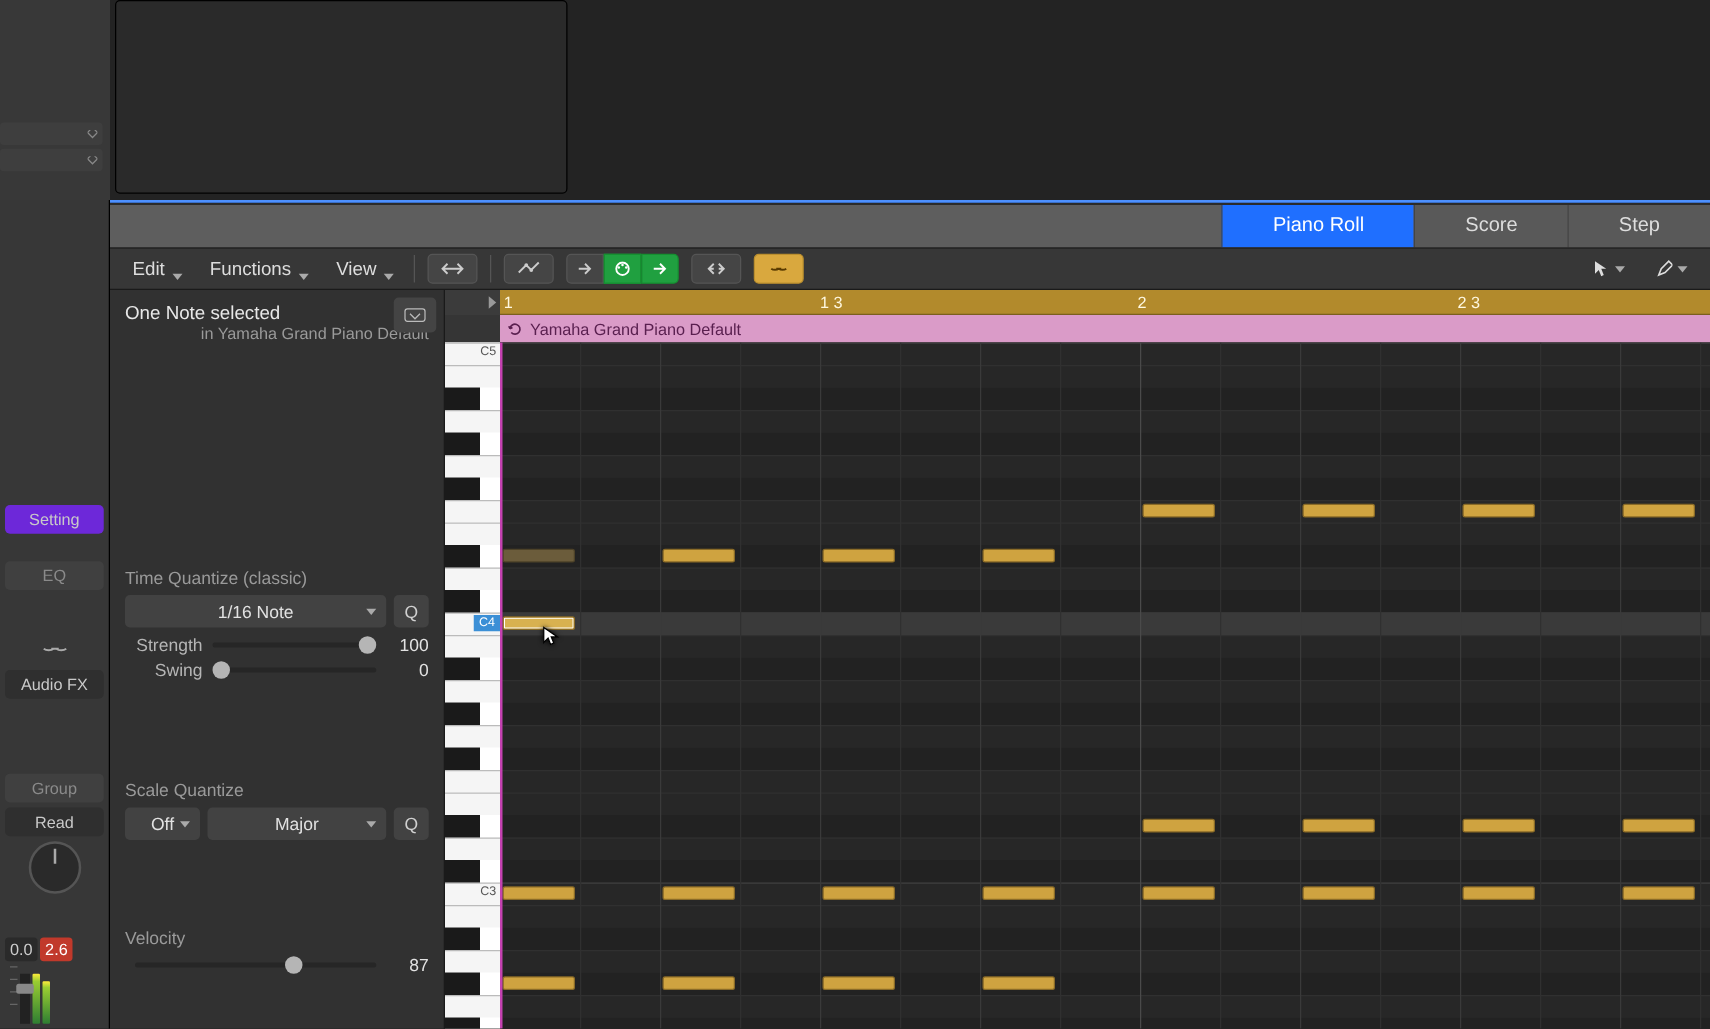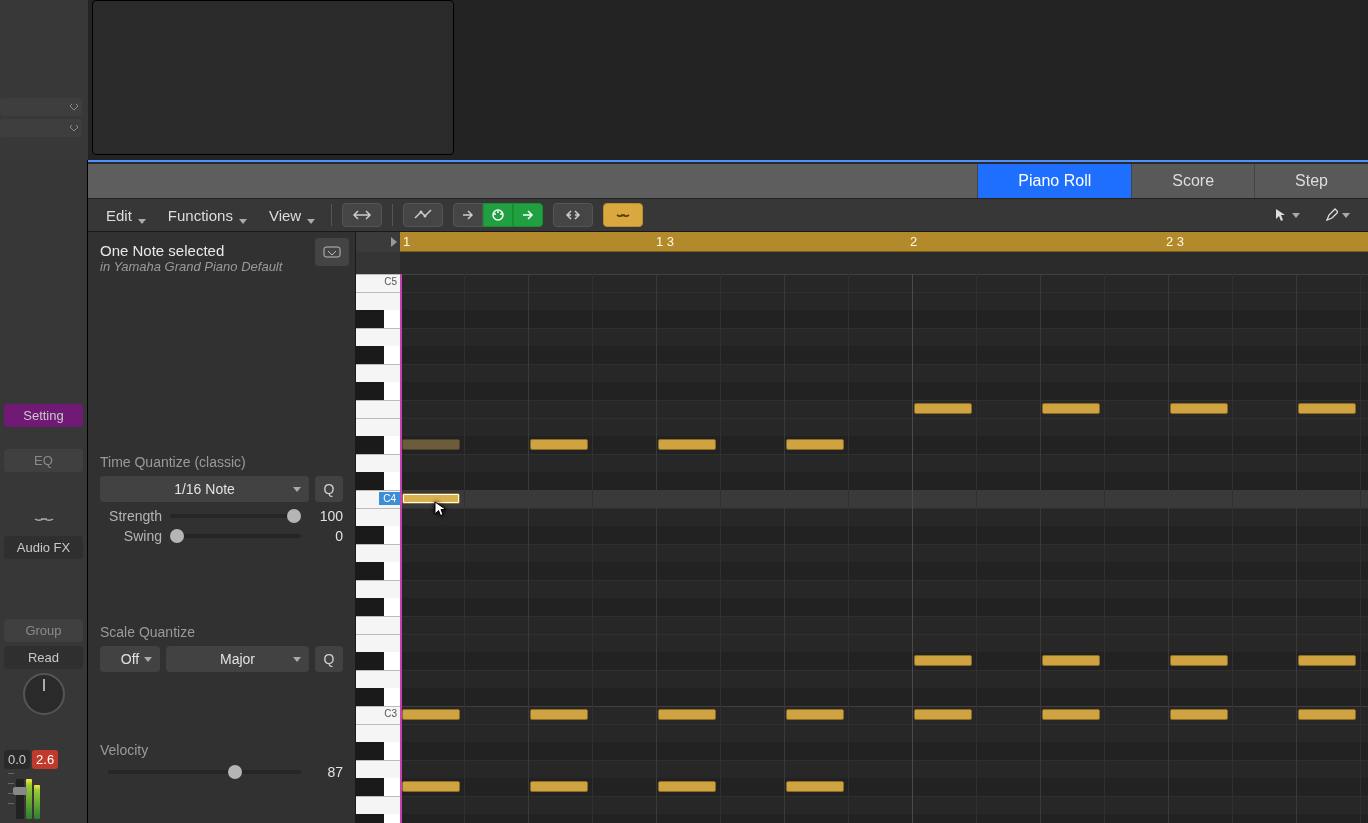--- a/index.html
+++ b/index.html
@@ -8,21 +8,21 @@
 #root { position: relative; width: 1368px; height: 823px; background: #212121; }
 
 
 .upper-area { position:absolute; left:0; top:0; right:0; height:160px; background:#232323; }
 .upper-left-col { position:absolute; left:0; top:0; width:88px; height:160px; background:#383838; }
 .upper-left-col .dd-box { position:absolute; left:0; right:6px; height:18px; background:#3e3e3e; border-radius:3px; }
 .upper-track-box { position:absolute; left:92px; top:0; width:362px; height:155px; background:#2a2a2a; border:1px solid #000; border-radius:4px; }
 
 
 .chan-strip { position:absolute; left:0; top:160px; width:88px; bottom:0; background:#373737; border-right:1px solid #000; }
-.chan-cell { margin:4px; border-radius:4px; font-size:13px; color:#c9c9c9; text-align:center; padding:4px 0; background:#701a75; }
+.chan-cell { margin:4px; border-radius:4px; font-size:13px; color:#c9c9c9; text-align:center; padding:4px 0; background:#6d28d9; }
 .chan-cell.dim { background:#404040; color:#8a8a8a; }
 .chan-cell.dark { background:#2f2f2f; }
 .chan-knob { width:42px; height:42px; border-radius:50%; border:2px solid #555; margin:4px auto; background:#2a2a2a; position:relative; }
 .chan-knob::after { content:""; position:absolute; left:50%; top:4px; width:2px; height:12px; background:#aaa; transform:translateX(-50%); }
 .chan-meter-row { display:flex; gap:2px; margin:4px; align-items:flex-end; height:50px; }
 .chan-num { font-size:13px; color:#ccc; background:#2a2a2a; border-radius:3px; padding:2px 4px; }
 .chan-num.hot { background:#c1392b; color:#fff; }
 .meter-bar { width:6px; background:linear-gradient(to top,#2e7d32 0%,#9acd32 85%,#ffeb3b 100%); height:40px; border-radius:1px; }
 .meter-scale { width:10px; height:50px; position:relative; }
 .meter-tick { position:absolute; width:6px; height:1px; background:#666; right:0; }
@@ -42,21 +42,21 @@
 .tool-btn.on { background:#20a040; border-color:#159030; }
 .tool-btn.gold { background:#d9a83e; border-color:#bb8f2e; }
 .tool-icon { width:20px; height:14px; }
 .tool-sep { width:1px; height:22px; background:#555; }
 .toolbar-right { margin-left:auto; display:flex; gap:12px; }
 .tool-dd { display:flex; align-items:center; gap:4px; color:#ccc; cursor:pointer; padding:2px 6px; }
 
 
 .inspector { position:absolute; left:0; top:70px; width:268px; bottom:0; background:#313131; border-right:1px solid #1a1a1a; padding:8px 12px; color:#c9c9c9; }
 .insp-title { text-align:left; font-size:15px; color:#e8e8e8; margin-top:2px; }
-.insp-sub { text-align:left; font-size:13px; color:#9a9a9a; margin-bottom:16px;font-style:italic; }
+.insp-sub { text-align:right; font-size:13px; color:#9a9a9a; margin-bottom:16px; }
 .insp-dropdown-row { position:absolute; right:6px; top:6px; width:34px; height:28px; background:#444; border-radius:4px; display:flex; align-items:center; justify-content:center; cursor:pointer; }
 .insp-dropdown-row svg { width:20px; height:14px; }
 .insp-heading { font-size:14px; color:#9a9a9a; margin-top:180px; margin-bottom:6px; }
 .insp-heading.sq { margin-top:80px; }
 .insp-heading.vel { margin-top:70px; }
 .insp-row { display:flex; align-items:flex-end; gap:6px; margin-bottom:6px; }
 .insp-select { flex:1; background:#424242; border-radius:4px; height:26px; display:flex; align-items:center; justify-content:center; font-size:14px; color:#e2e2e2; position:relative; cursor:pointer; }
 .insp-select .chev-down { position:absolute; right:8px; top:11px; }
 .q-btn { width:28px; height:26px; background:#424242; border-radius:4px; display:flex; align-items:center; justify-content:center; color:#d0d0d0; font-size:14px; cursor:pointer; }
 .slider-row { display:flex; align-items:center; gap:8px; margin-bottom:4px; font-size:14px; }
@@ -310,20 +310,26 @@
 
     <div class="pr-area">
       <div class="ruler-lt"></div>
       <div class="ruler" id="ruler">
           <span class="ruler-mark" style="left: 3px;">1</span>
           <span class="ruler-mark" style="left: 256px;">1 3</span>
           <span class="ruler-mark" style="left: 510px;">2</span>
           <span class="ruler-mark" style="left: 766px;">2 3</span>
         </div>
       <div class="region-lt"></div>
+      <div class="region-strip">
+        <svg viewBox="0 0 12 12">
+            <path d="M2 6a4 4 0 1 1 1 3M2 6l-1-2M2 6l2-1" stroke="#5a2050" fill="none" stroke-width="1.3"></path>
+          </svg>
+        <span>Yamaha Grand Piano Default</span>
+      </div>
 
       <div class="keys" id="keys">
           <div class="wkey" style="top: 0px; height: 18px;"></div>
           <div class="wkey" style="top: 18px; height: 18px;"></div>
           <div class="bkey" style="top: 36px; height: 18px;"></div>
           <div class="wkey" style="top: 54px; height: 18px;"></div>
           <div class="bkey" style="top: 72px; height: 18px;"></div>
           <div class="wkey" style="top: 90px; height: 18px;"></div>
           <div class="bkey" style="top: 108px; height: 18px;"></div>
           <div class="wkey" style="top: 126px; height: 18px;"></div>

